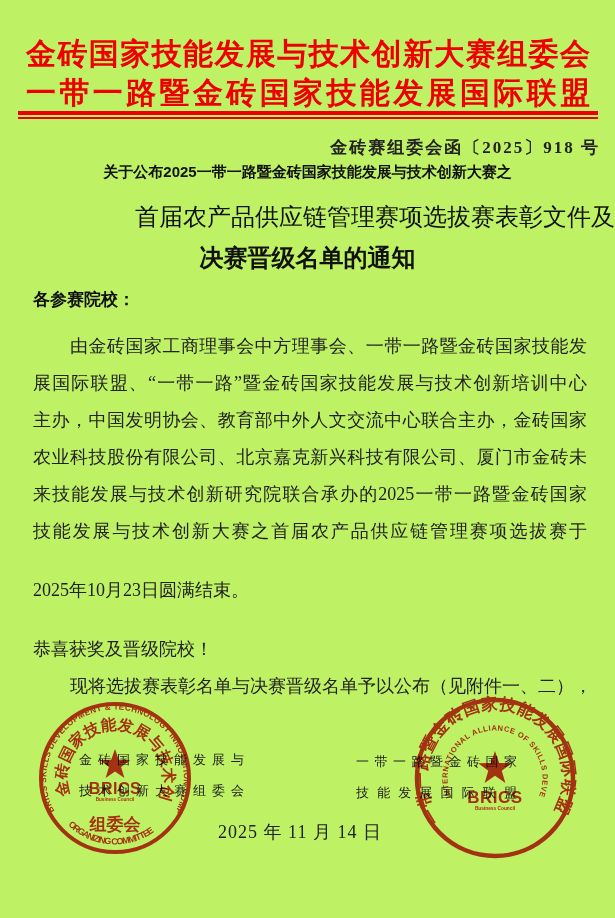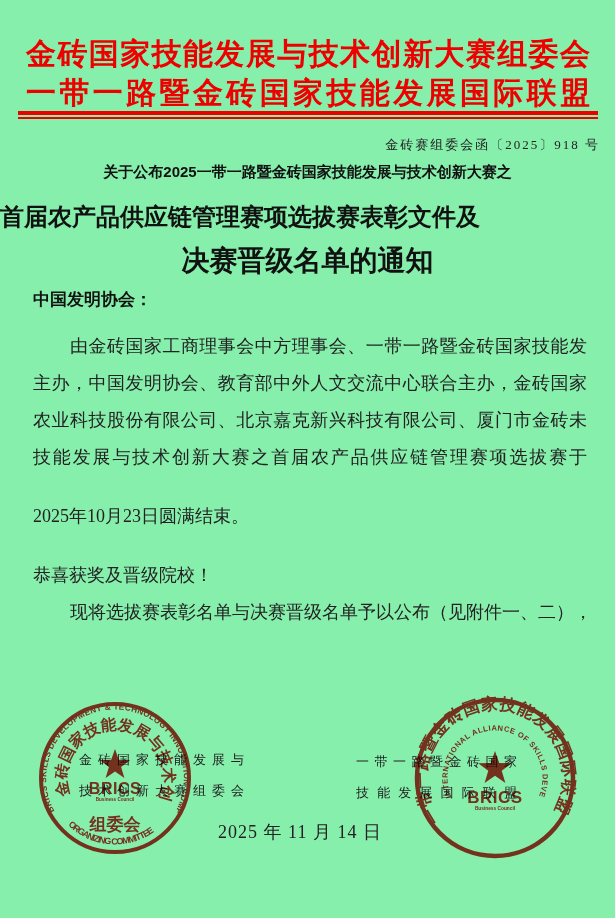--- a/index.html
+++ b/index.html
@@ -1,21 +1,21 @@
 <!DOCTYPE html>
 <html><head>
 <meta charset="utf-8">
 <style>
   * { margin: 0; padding: 0; box-sizing: border-box; }
   html, body { background: #888; }
   .page {
     position: relative;
     width: 615px; height: 918px;
     margin: 0 auto;
-    background: #86efac;
+    background: #bef264;
     overflow: hidden;
     font-family: "Liberation Serif", "DejaVu Serif", serif;
     color: #1c1c1c;
   }
   
   .head-line {
     position: absolute; left: 26px; width: 564px; height: 38px;
     font-family: "Liberation Sans", "DejaVu Sans", sans-serif;
     font-weight: 900; font-size: 30px; line-height: 38px;
     color: #ee0000;
@@ -24,37 +24,37 @@
   }
   .head-line1 { top: 35px; }
   .head-line2 { top: 74px; }
   .red-rule {
     position: absolute; left: 18px; top: 111px; width: 580px; height: 8px;
     border-top: 4px solid #ee0000; border-bottom: 2px solid #ee0000;
   }
   
   .doc-number {
     position: absolute; left: 0; top: 136px; width: 600px;
-    text-align: right; font-size: 13px; letter-spacing: 2px; color: #222;
+    text-align: right; font-size: 17px; letter-spacing: 2px; color: #222; font-weight: bold;
   }
   
   .title-l1 {
     position: absolute; left: 0; top: 163px; width: 615px; text-align: center;
     font-family: "Liberation Sans", "DejaVu Sans", sans-serif;
     font-weight: 900; font-size: 15px; color: #111;
   }
   .title-l2 {
-    position: absolute; left: 0; top: 201px; width: 615px; text-align: left;
+    position: absolute; left: 0; top: 201px; width: 615px; text-align: right;
     font-family: "Liberation Sans", "DejaVu Sans", sans-serif;
-    font-weight: 700; font-size: 24px; color: #111;
+    font-weight: 400; font-size: 24px; color: #111;
   }
   .title-l3 {
     position: absolute; left: 0; top: 242px; width: 615px; text-align: center;
     font-family: "Liberation Sans", "DejaVu Sans", sans-serif;
-    font-weight: 900; font-size: 28px; color: #111;
+    font-weight: 900; font-size: 24px; color: #111;
   }
   
   .salutation {
     position: absolute; left: 33px; top: 288px;
     font-family: "Liberation Sans", "DejaVu Sans", sans-serif;
     font-weight: 700; font-size: 17px; color: #111;
   }
   .body-block { position: absolute; left: 33px; top: 328px; width: 554px; }
   .body-line {
     width: 554px; height: 37px; line-height: 37px;
@@ -90,26 +90,28 @@
   <div class="head-line head-line1">金砖国家技能发展与技术创新大赛组委会</div>
   <div class="head-line head-line2">一带一路暨金砖国家技能发展国际联盟</div>
   <div class="red-rule"></div>
 
   <div class="doc-number">金砖赛组委会函〔2025〕918 号</div>
 
   <div class="title-l1">关于公布2025一带一路暨金砖国家技能发展与技术创新大赛之</div>
   <div class="title-l2">首届农产品供应链管理赛项选拔赛表彰文件及</div>
   <div class="title-l3">决赛晋级名单的通知</div>
 
-  <div class="salutation">中国发明协会：</div>
+  <div class="salutation">各参赛院校：</div>
 
   <div class="body-block">
     <div class="body-line indent">由金砖国家工商理事会中方理事会、一带一路暨金砖国家技能发</div>
+    <div class="body-line">展国际联盟、“一带一路”暨金砖国家技能发展与技术创新培训中心</div>
     <div class="body-line">主办，中国发明协会、教育部中外人文交流中心联合主办，金砖国家</div>
     <div class="body-line">农业科技股份有限公司、北京嘉克新兴科技有限公司、厦门市金砖未</div>
+    <div class="body-line">来技能发展与技术创新研究院联合承办的2025一带一路暨金砖国家</div>
     <div class="body-line">技能发展与技术创新大赛之首届农产品供应链管理赛项选拔赛于</div>
     <div class="body-line last">2025年10月23日圆满结束。</div>
     <div class="body-line last">恭喜获奖及晋级院校！</div>
     <div class="body-line indent">现将选拔赛表彰名单与决赛晋级名单予以公布（见附件一、二），</div>
   </div>
 
   <div class="sig-col sig-left">
     <div class="sig-line">金砖国家技能发展与</div>
     <div class="sig-line">技术创新大赛组委会</div>
   </div>

